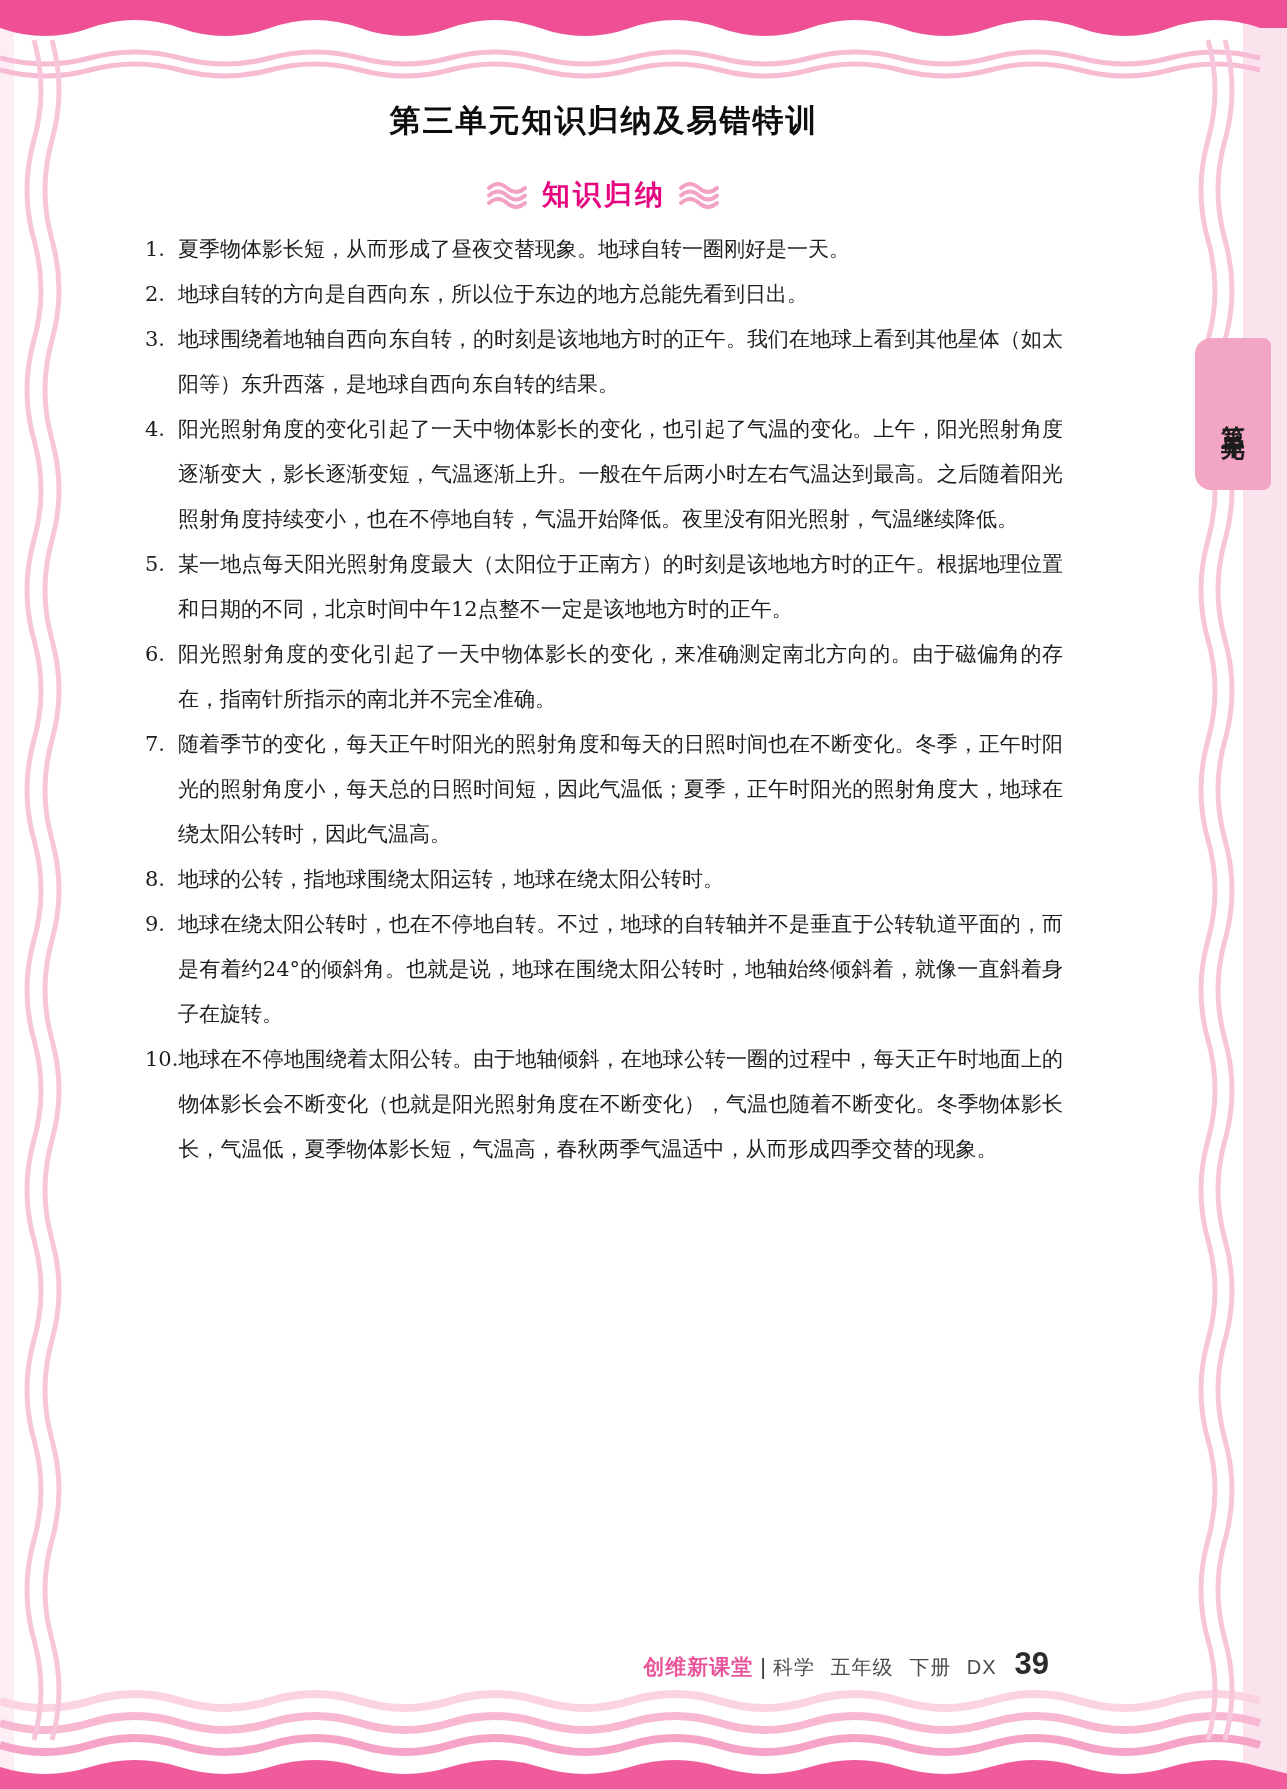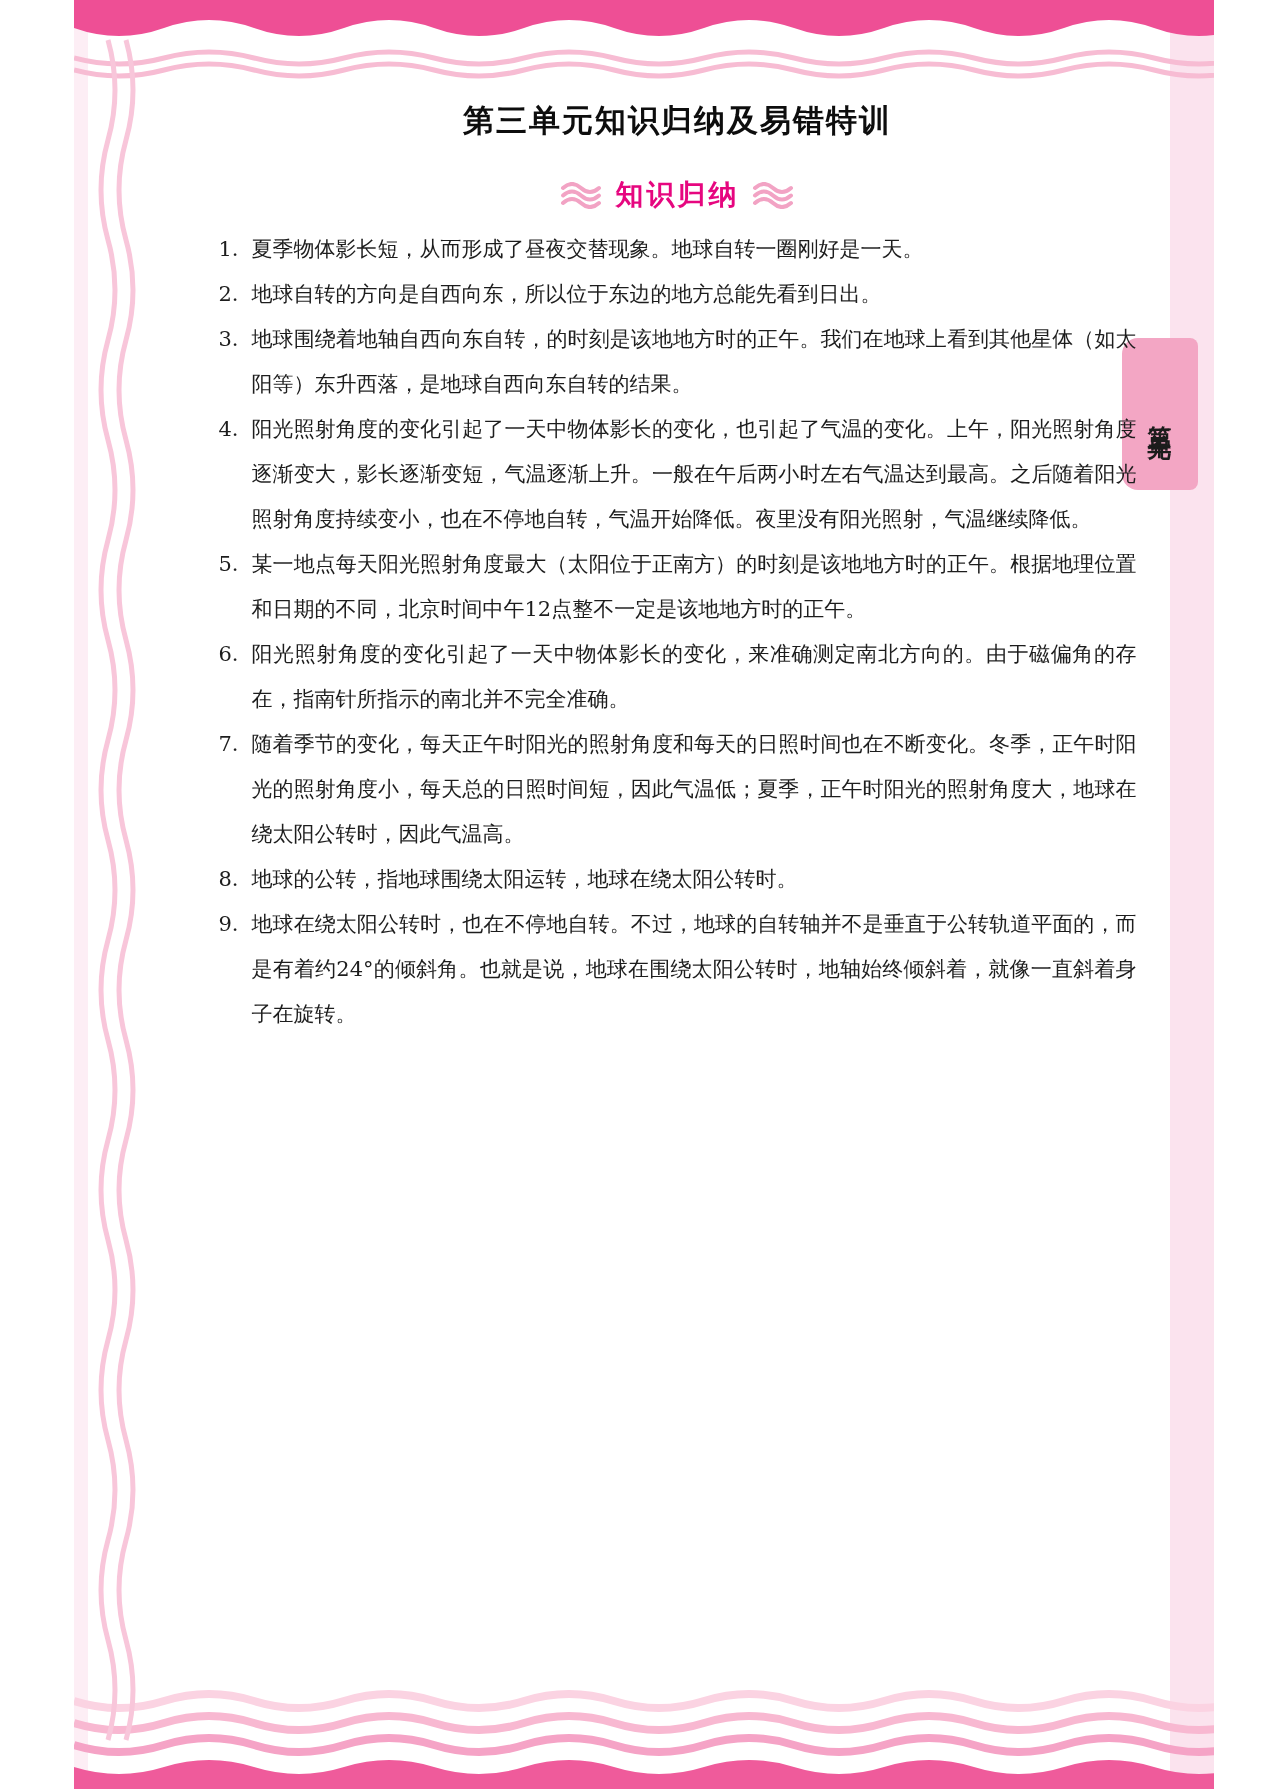--- a/index.html
+++ b/index.html
@@ -1,17 +1,17 @@
 <!DOCTYPE html>
 <html><head>
 <meta charset="utf-8">
 <style>
   html,body{margin:0;padding:0;background:#ffffff;}
   .page{
-    position:relative;width:1140px;height:1789px;background:#ffffff;
+    position:relative;width:1287px;height:1789px;background:#ffffff;
     overflow:hidden;margin:0 auto;
     font-family:"Liberation Sans","DejaVu Sans",sans-serif;
   }
   
   .pale-band{position:absolute;top:0;height:100%;background:#fbe3ee;z-index:0;}
   .pale-band.left{left:0;width:14px;background:#fdeef5;}
   .pale-band.right{right:0;width:44px;}
   .deco{position:absolute;z-index:1;pointer-events:none;}
   .deco.top{top:0;left:0;}
   .deco.bottom{bottom:0;left:0;}
@@ -150,16 +150,26 @@
     <div class="item">
       <span class="item-num">8.</span>
       <span class="item-text">地球的公转，指地球围绕太阳运转，地球在绕太阳公转时。</span>
     </div>
 
     <div class="item">
       <span class="item-num">9.</span>
       <span class="item-text">地球在绕太阳公转时，也在不停地自转。不过，地球的自转轴并不是垂直于公转轨道平面的，而是有着约24°的倾斜角。也就是说，地球在围绕太阳公转时，地轴始终倾斜着，就像一直斜着身子在旋转。</span>
     </div>
 
+    <div class="item">
+      <span class="item-num">10.</span>
+      <span class="item-text">地球在不停地围绕着太阳公转。由于地轴倾斜，在地球公转一圈的过程中，每天正午时地面上的物体影长会不断变化（也就是阳光照射角度在不断变化），气温也随着不断变化。冬季物体影长长，气温低，夏季物体影长短，气温高，春秋两季气温适中，从而形成四季交替的现象。</span>
+    </div>
   </div>
 
+  <div class="footer">
+    <span class="brand">创维新课堂</span>
+    <span class="divider">|</span>
+    <span class="meta">科学 五年级 下册 DX</span>
+    <span class="page-number">39</span>
+  </div>
 
 </div>
 
 </body></html>

